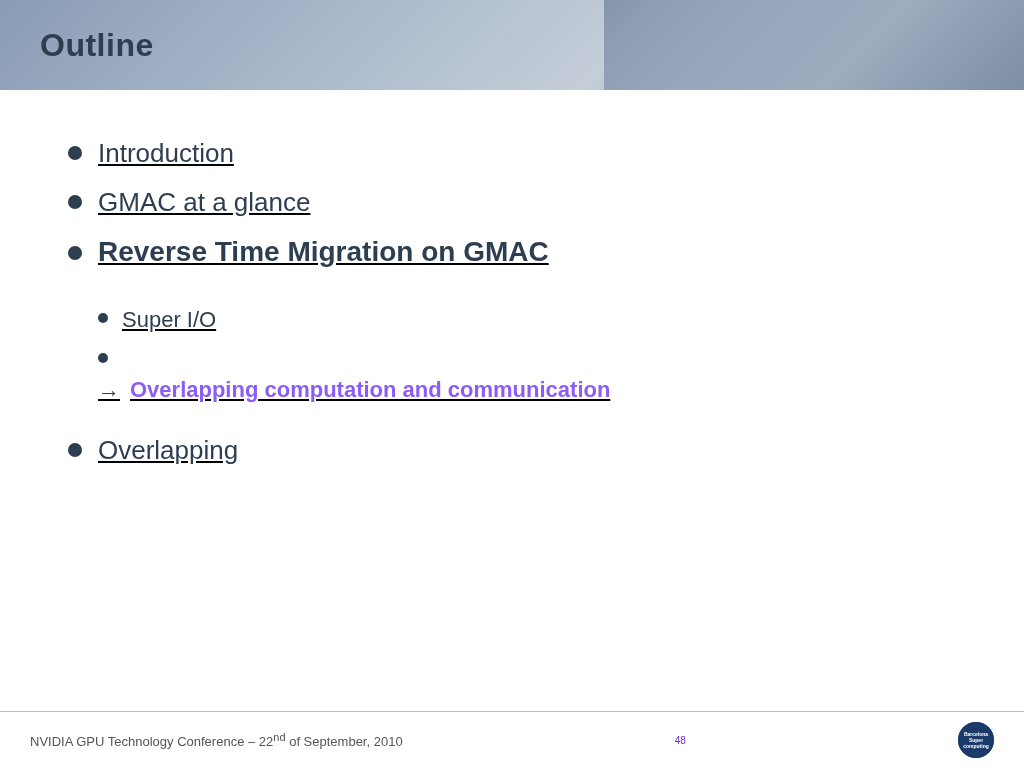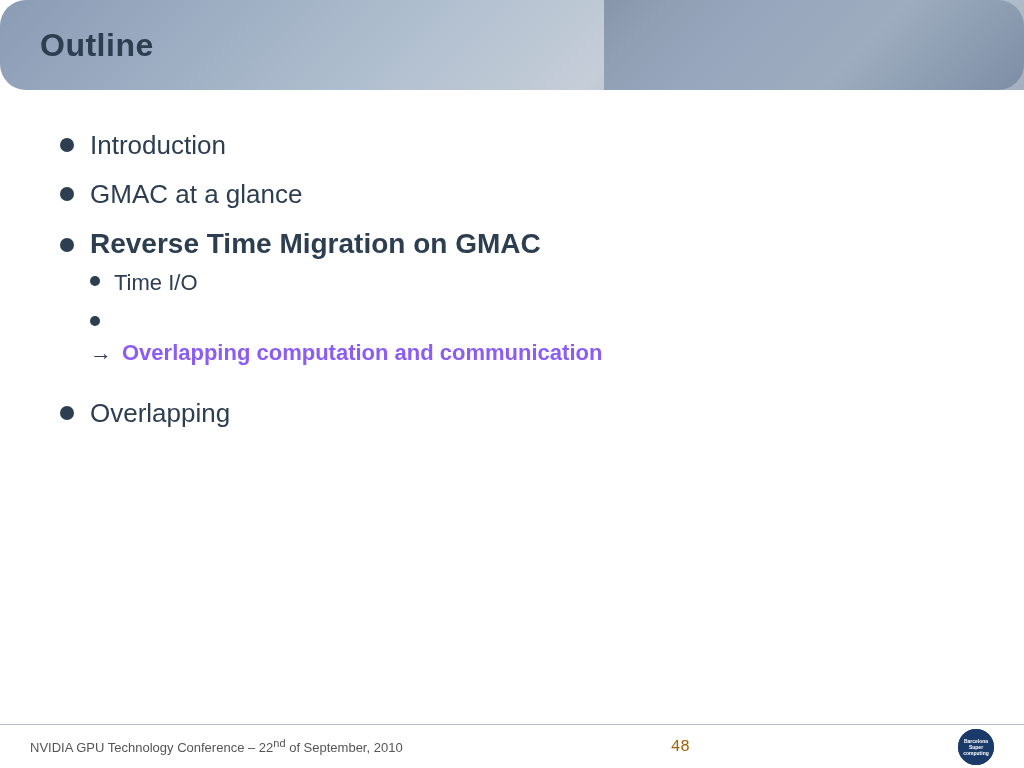--- a/index.html
+++ b/index.html
@@ -15,21 +15,20 @@
 
     
     .header {
       width: 100%;
       height: 90px;
       background: linear-gradient(135deg, #8a9bb5 0%, #b0bfcf 40%, #c5cdd8 60%, #9aa8bc 80%, #7d8ea5 100%);
       position: relative;
       display: flex;
       align-items: center;
       padding-left: 40px;
-      border-radius: 26px;
     }
 
     .header-overlay {
       position: absolute;
       top: 0; right: 0;
       width: 420px;
       height: 90px;
       background: linear-gradient(135deg, #6e7f96 0%, #8a9bb5 30%, #a0afc0 60%, #7d8ea5 100%);
       opacity: 0.7;
     }
@@ -45,21 +44,22 @@
     
     .main-content {
       padding: 40px 60px 40px 60px;
       flex: 1;
     }
 
     
     .outline-list {
       list-style: none;
       padding: 0;
-      margin: 0;
+      margin: 8px;
+      text-decoration: underline;
     }
 
     .outline-list > li {
       font-size: 26px;
       color: #2c3e50;
       margin-bottom: 18px;
       display: flex;
       align-items: flex-start;
     }
 
@@ -127,38 +127,37 @@
       font-size: 28px;
       font-weight: bold;
     }
 
     
     .footer {
       position: absolute;
       bottom: 0;
       left: 0;
       right: 0;
-      height: 44px;
+      height: 57px;
       border-top: 1px solid #b0bfcf;
       display: flex;
       align-items: center;
       justify-content: space-between;
       padding: 0 30px;
       background: #ffffff;
     }
 
     .footer-left {
       font-size: 13px;
       color: #555;
     }
 
     .footer-center {
-      font-size: 16px;
-      color: #a16207;
-      font-family: Liberation Mono, monospace;
+      font-size: 10px;
+      color: #6d28d9;
     }
 
     .footer-logo {
       display: flex;
       align-items: center;
     }
 
     .logo-circle {
       width: 36px;
       height: 36px;
@@ -192,31 +191,31 @@
     <li>
       <span class="bullet-dot"></span>
       <span>Introduction</span>
     </li>
 
     <li>
       <span class="bullet-dot"></span>
       <span>GMAC at a glance</span>
     </li>
 
-    <li style="flex-direction: column;">
+    <li style="flex-direction: column; gap: 29px;">
       <div style="display: flex; align-items: flex-start;">
         <span class="bullet-dot" style="margin-top:10px;"></span>
         <span class="large-item">Reverse Time Migration on GMAC</span>
       </div>
 
       <ul class="sub-list">
 
         <li>
           <span class="bullet-dot-small"></span>
-          <span>Time I/O</span>
+          <span>Super I/O</span>
         </li>
 
         <li>
           <span class="bullet-dot-small"></span>
         </li>
 
         <li class="arrow-item">
           <span class="arrow-symbol">→</span>
           <span class="arrow-text">Overlapping computation and communication</span>
         </li>

